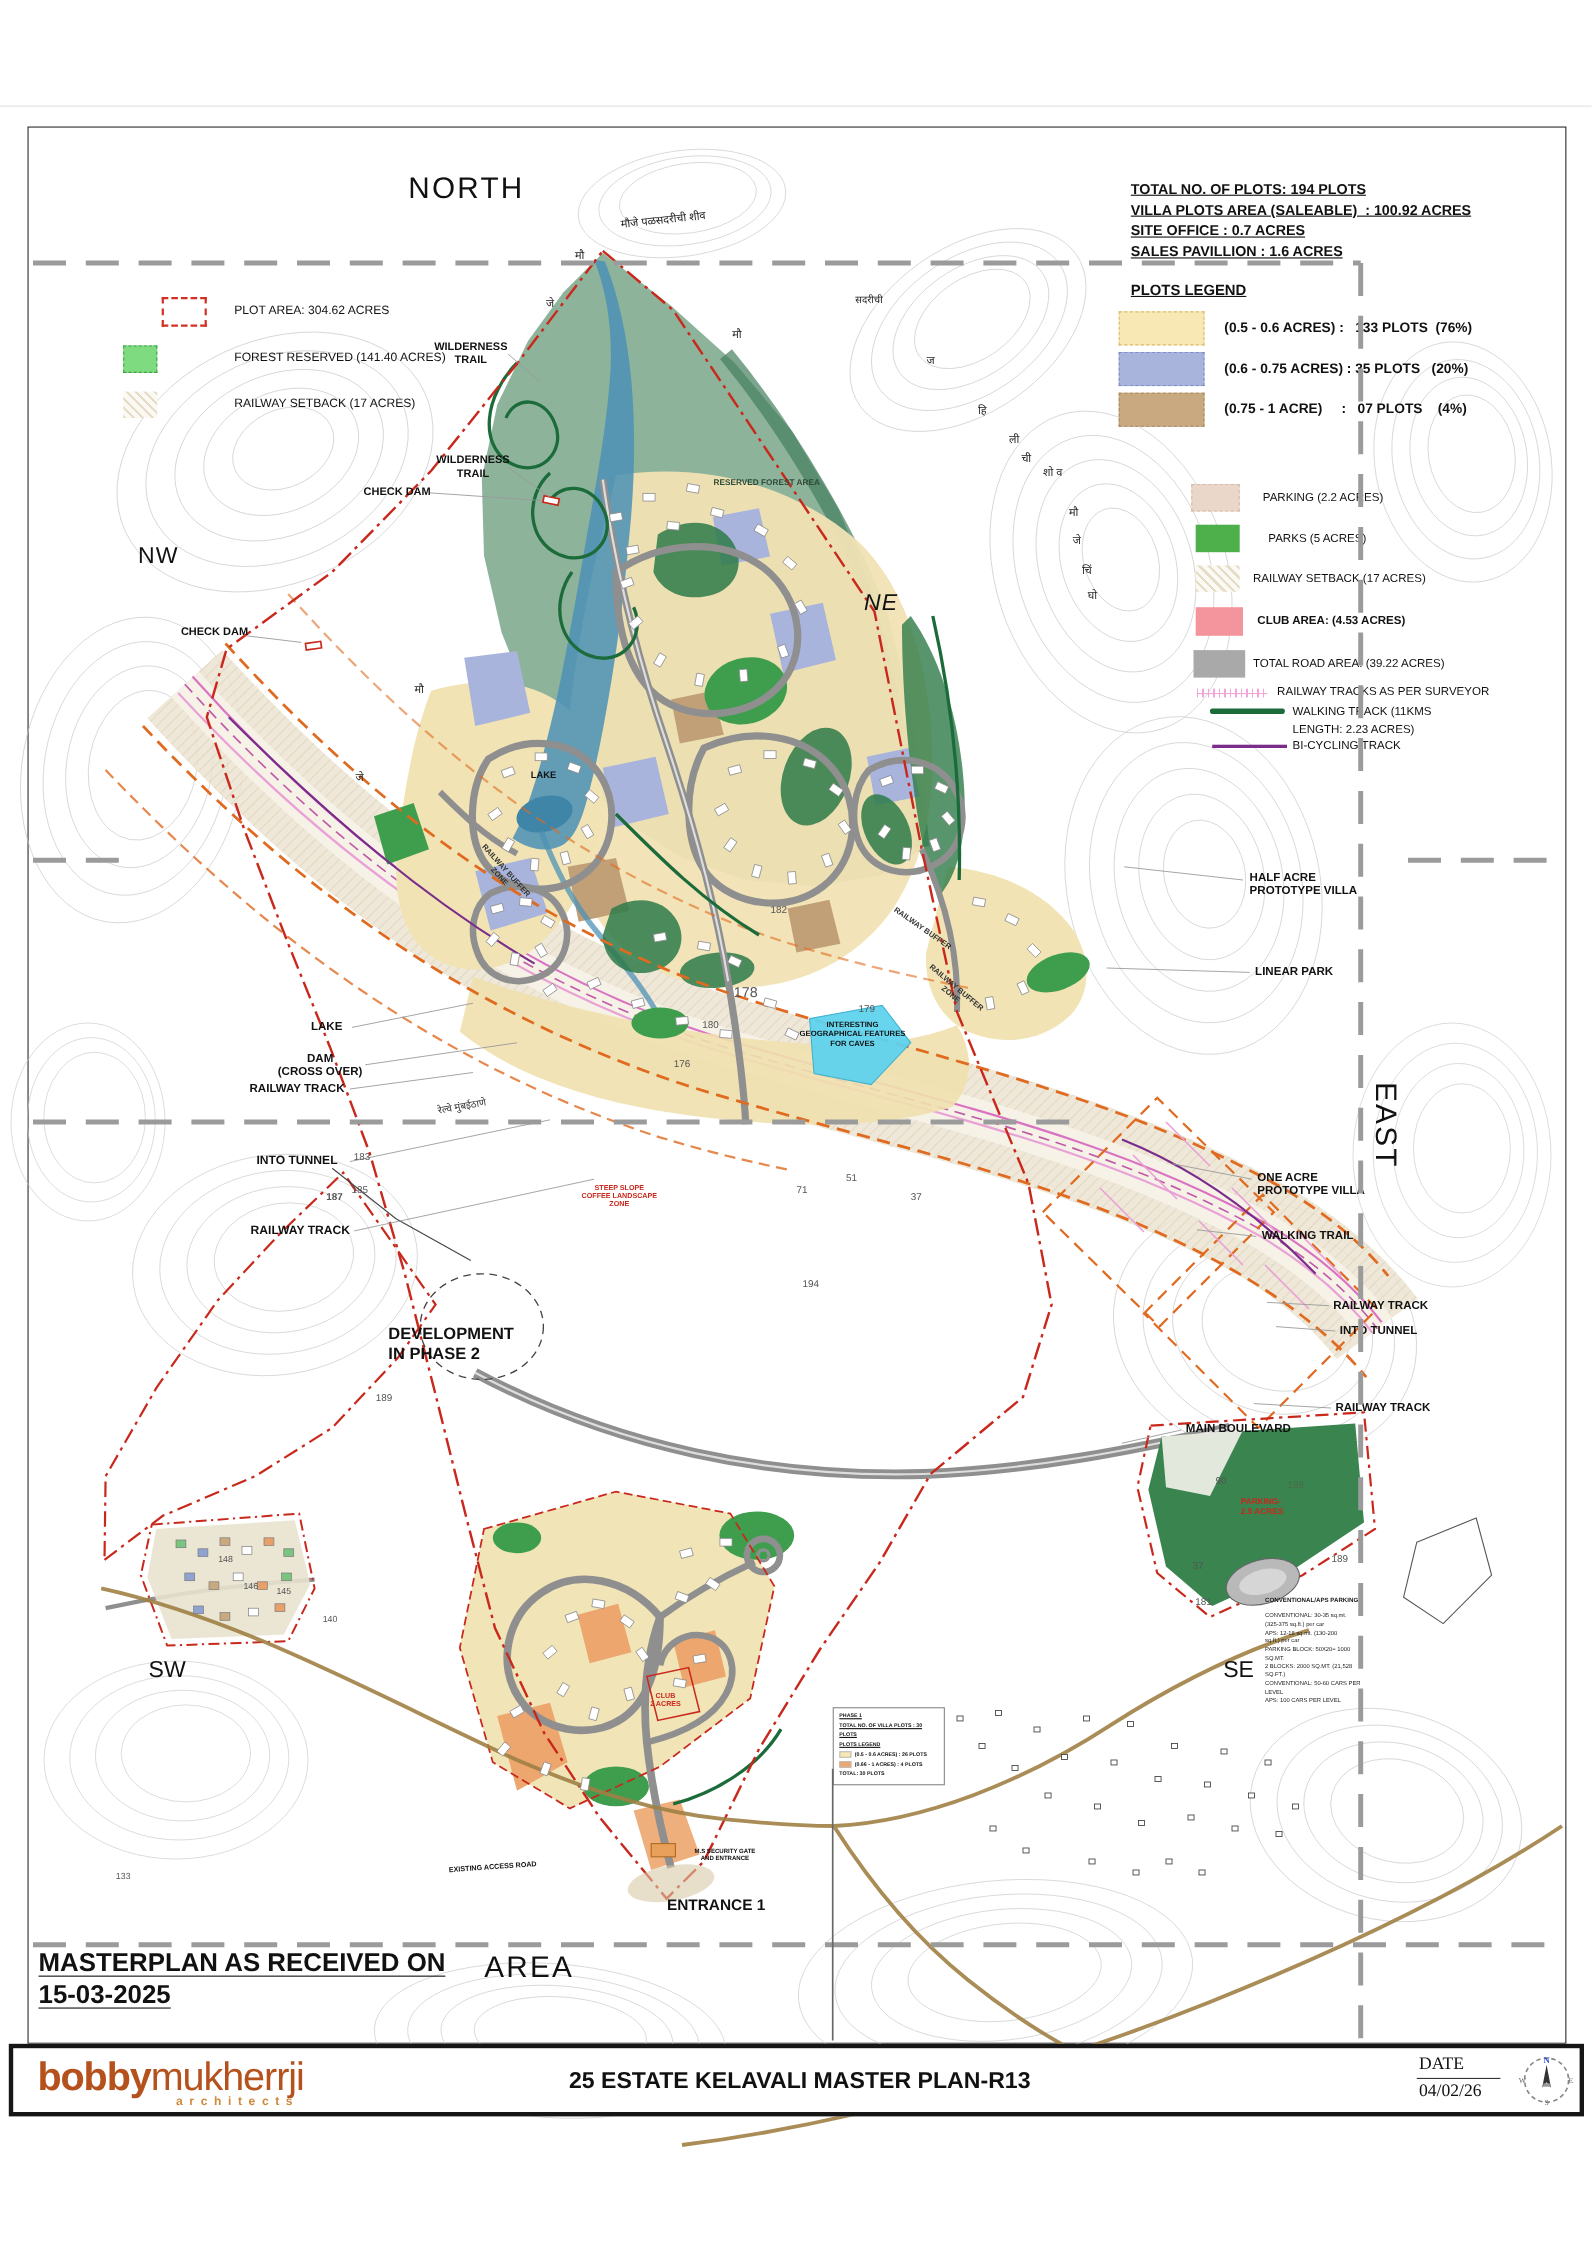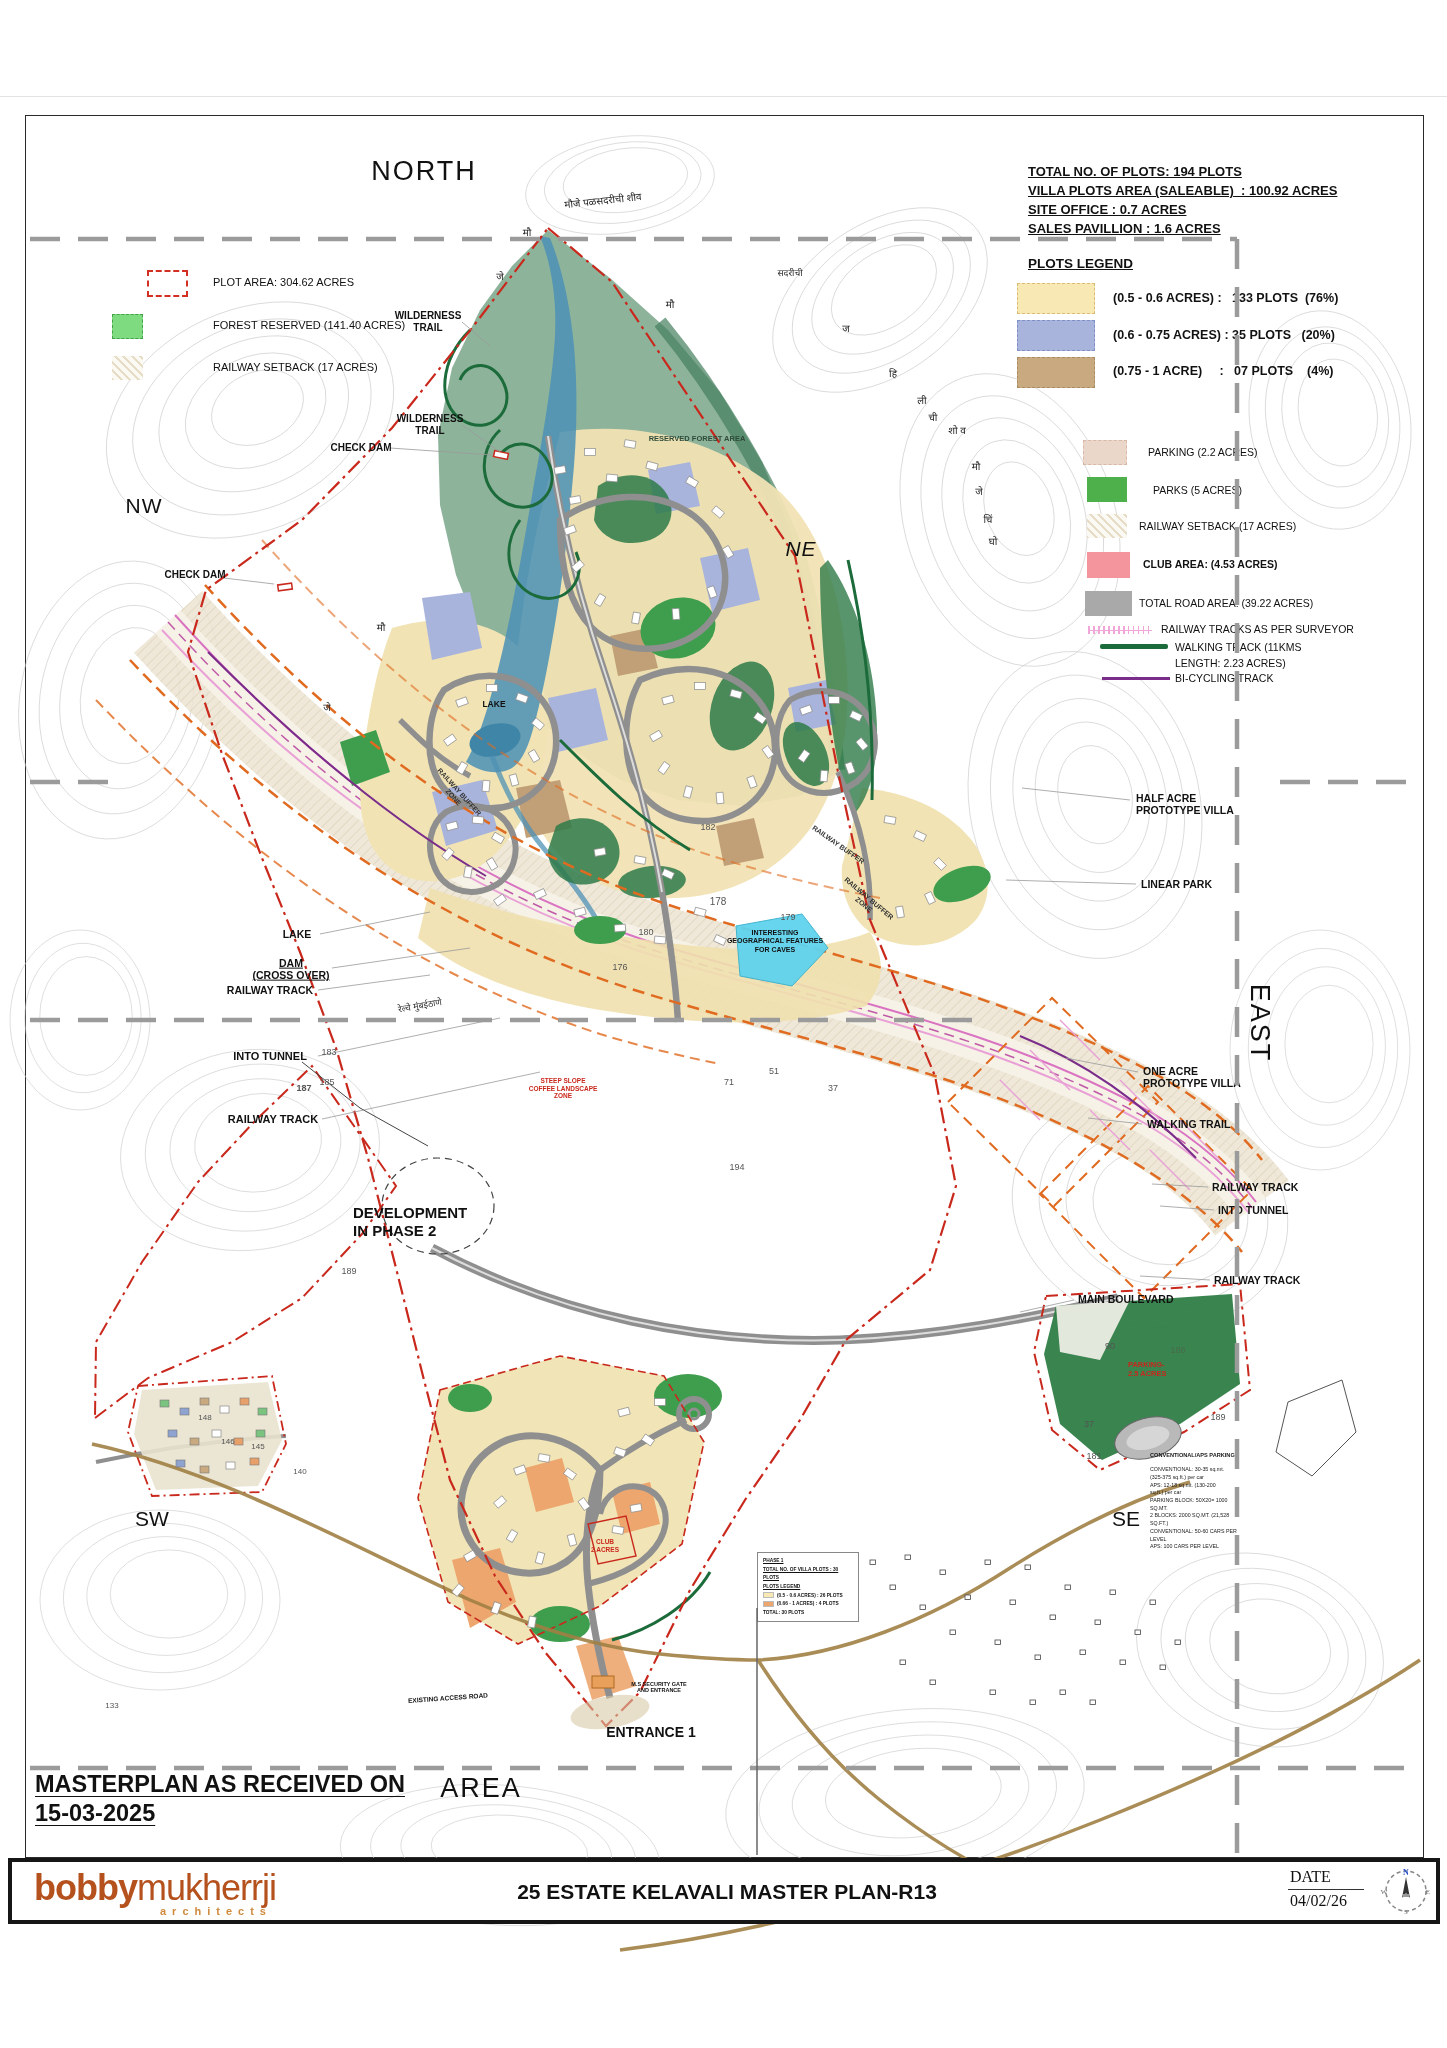--- a/index.html
+++ b/index.html
@@ -439,21 +439,21 @@
     <div class="ml" style="left: 481px; top: 1789px; font-size: 27px; font-weight: 400; letter-spacing: 2px; transform: translate(-50%, -50%);">AREA</div>
     <div class="ml" style="left: 152px; top: 1519px; font-size: 21px; font-weight: 400; transform: translate(-50%, -50%);">SW</div>
     <div class="ml" style="left: 1126px; top: 1519px; font-size: 21px; font-weight: 400; transform: translate(-50%, -50%);">SE</div>
     <div class="ml" style="left: 428px; top: 322px; font-size: 10px; font-weight: 700; transform: translate(-50%, -50%);">WILDERNESS
 TRAIL</div>
     <div class="ml" style="left: 430px; top: 425px; font-size: 10px; font-weight: 700; transform: translate(-50%, -50%);">WILDERNESS
 TRAIL</div>
     <div class="ml" style="left: 361px; top: 448px; font-size: 10px; font-weight: 700; transform: translate(-50%, -50%);">CHECK DAM</div>
     <div class="ml" style="left: 195px; top: 575px; font-size: 10px; font-weight: 700; transform: translate(-50%, -50%);">CHECK DAM</div>
     <div class="ml" style="left: 297px; top: 934px; font-size: 10.5px; font-weight: 700; transform: translate(-50%, -50%);">LAKE</div>
-    <div class="ml" style="left: 291px; top: 969px; font-size: 10.5px; font-weight: 700; transform: translate(-50%, -50%); text-decoration: underline;">DAM
+    <div class="ml" style="left: 291px; top: 969px; font-size: 10.5px; font-weight: 700; transform: translate(-50%, -50%);">DAM
 (CROSS OVER)</div>
     <div class="ml" style="left: 270px; top: 990px; font-size: 10.5px; font-weight: 700; transform: translate(-50%, -50%);">RAILWAY TRACK</div>
     <div class="ml" style="left: 270px; top: 1056px; font-size: 11px; font-weight: 700; transform: translate(-50%, -50%);">INTO TUNNEL</div>
     <div class="ml" style="left: 273px; top: 1119px; font-size: 11px; font-weight: 700; transform: translate(-50%, -50%);">RAILWAY TRACK</div>
     <div class="ml left" style="left: 353px; top: 1222px; font-size: 15px; font-weight: 700; transform: translate(0px, -50%);">DEVELOPMENT
 IN PHASE 2</div>
     <div class="ml left" style="left: 1136px; top: 804px; font-size: 10.5px; font-weight: 700; transform: translate(0px, -50%);">HALF ACRE
 PROTOTYPE VILLA</div>
     <div class="ml left" style="left: 1141px; top: 884px; font-size: 10.5px; font-weight: 700; transform: translate(0px, -50%);">LINEAR PARK</div>
     <div class="ml left" style="left: 1143px; top: 1077px; font-size: 10.5px; font-weight: 700; transform: translate(0px, -50%);">ONE ACRE
@@ -495,21 +495,21 @@
     <div class="ml" style="left: 933px; top: 418px; font-size: 10px; font-weight: 400; color: rgb(34, 34, 34); transform: translate(-50%, -50%);">ची</div>
     <div class="ml" style="left: 957px; top: 431px; font-size: 10px; font-weight: 400; color: rgb(34, 34, 34); transform: translate(-50%, -50%);">शो व</div>
     <div class="ml" style="left: 976px; top: 467px; font-size: 10px; font-weight: 400; color: rgb(34, 34, 34); transform: translate(-50%, -50%);">मौ</div>
     <div class="ml" style="left: 979px; top: 492px; font-size: 10px; font-weight: 400; color: rgb(34, 34, 34); transform: translate(-50%, -50%);">जे</div>
     <div class="ml" style="left: 988px; top: 520px; font-size: 10px; font-weight: 400; color: rgb(34, 34, 34); transform: translate(-50%, -50%);">चिं</div>
     <div class="ml" style="left: 993px; top: 542px; font-size: 10px; font-weight: 400; color: rgb(34, 34, 34); transform: translate(-50%, -50%);">घो</div>
     <div class="ml" style="left: 381px; top: 628px; font-size: 10px; font-weight: 400; color: rgb(34, 34, 34); transform: translate(-50%, -50%);">मौ</div>
     <div class="ml" style="left: 327px; top: 708px; font-size: 10px; font-weight: 400; color: rgb(34, 34, 34); transform: translate(-50%, -50%);">जे</div>
     <div class="ml" style="left: 420px; top: 1006px; font-size: 9px; font-weight: 400; color: rgb(51, 51, 51); transform: translate(-50%, -50%) rotate(-10deg);">रेल्वे मुंबईठाणे</div>
     <div class="ml" style="left: 708px; top: 827px; font-size: 9px; font-weight: 400; color: rgb(85, 85, 85); transform: translate(-50%, -50%);">182</div>
-    <div class="ml" style="left: 678px; top: 902px; font-size: 10px; font-weight: 400; color: rgb(85, 85, 85); transform: translate(-50%, -50%); margin-left: 40px;">178</div>
+    <div class="ml" style="left: 678px; top: 902px; font-size: 13px; font-weight: 400; color: rgb(85, 85, 85); transform: translate(-50%, -50%);">178</div>
     <div class="ml" style="left: 788px; top: 917px; font-size: 9px; font-weight: 400; color: rgb(85, 85, 85); transform: translate(-50%, -50%);">179</div>
     <div class="ml" style="left: 646px; top: 932px; font-size: 9px; font-weight: 400; color: rgb(85, 85, 85); transform: translate(-50%, -50%);">180</div>
     <div class="ml" style="left: 620px; top: 967px; font-size: 9px; font-weight: 400; color: rgb(85, 85, 85); transform: translate(-50%, -50%);">176</div>
     <div class="ml" style="left: 329px; top: 1052px; font-size: 9px; font-weight: 400; color: rgb(85, 85, 85); transform: translate(-50%, -50%);">183</div>
     <div class="ml" style="left: 327px; top: 1082px; font-size: 9px; font-weight: 400; color: rgb(85, 85, 85); transform: translate(-50%, -50%);">185</div>
     <div class="ml" style="left: 304px; top: 1088px; font-size: 9px; font-weight: 700; color: rgb(85, 85, 85); transform: translate(-50%, -50%);">187</div>
     <div class="ml" style="left: 349px; top: 1271px; font-size: 9px; font-weight: 400; color: rgb(85, 85, 85); transform: translate(-50%, -50%);">189</div>
     <div class="ml" style="left: 774px; top: 1071px; font-size: 9px; font-weight: 400; color: rgb(85, 85, 85); transform: translate(-50%, -50%);">51</div>
     <div class="ml" style="left: 729px; top: 1082px; font-size: 9px; font-weight: 400; color: rgb(85, 85, 85); transform: translate(-50%, -50%);">71</div>
     <div class="ml" style="left: 833px; top: 1088px; font-size: 9px; font-weight: 400; color: rgb(85, 85, 85); transform: translate(-50%, -50%);">37</div>

